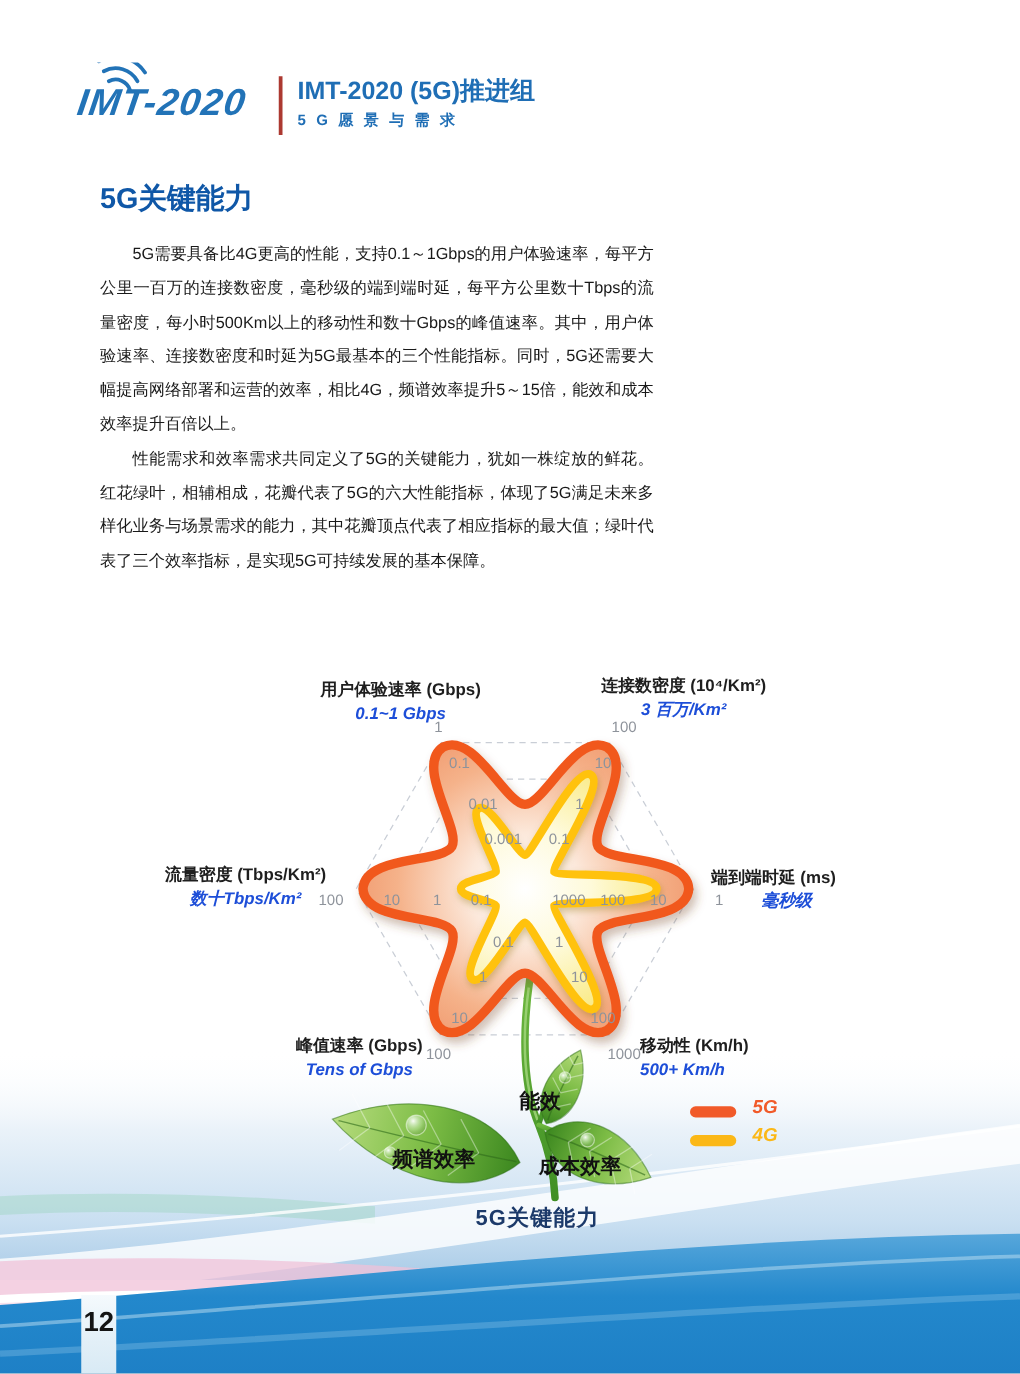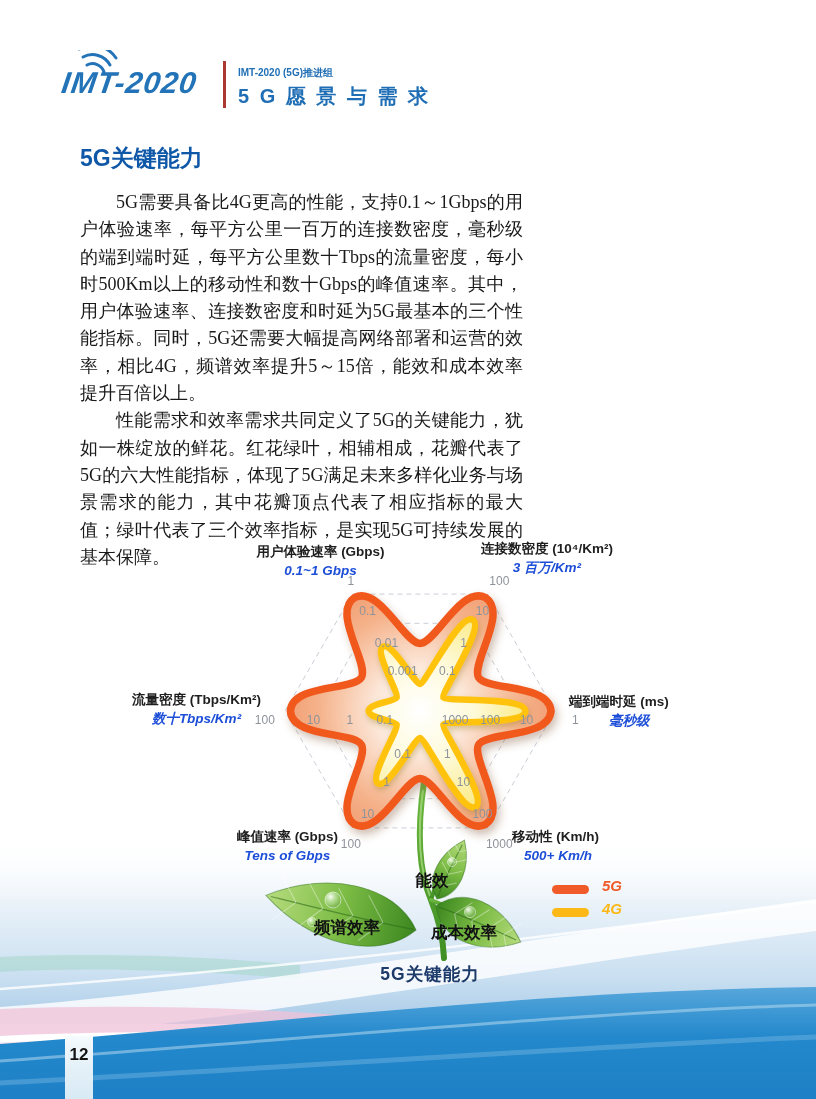--- a/index.html
+++ b/index.html
@@ -5,52 +5,52 @@
   html,body{margin:0;padding:0;background:#9aa0a6;}
   .page{position:relative;width:816px;height:1099px;margin:0 auto;background:#ffffff;overflow:hidden;
         font-family:"Liberation Sans","DejaVu Sans",sans-serif;}
 
   
   .logo-arcs{position:absolute;left:74px;top:50px;}
   .logo-text{position:absolute;left:62px;top:66px;font-style:italic;font-weight:800;font-size:30px;
              letter-spacing:1px;color:#2273B7;transform:skewX(-8deg);font-family:"Liberation Sans",sans-serif;}
   .hdr-divider{position:absolute;left:223px;top:61px;width:3px;height:47px;background:#AC3931;}
   .org{position:absolute;left:238px;top:63px;color:#1F6EB5;font-weight:700;}
-  .org .l1{font-size:10px;line-height:20px;}
-  .org .l2{font-size:20px;line-height:20px;margin-top:3px;letter-spacing:2.5px;}
+  .org .l1{font-size:20px;line-height:20px;}
+  .org .l2{font-size:12px;line-height:20px;margin-top:3px;letter-spacing:2.5px;}
 
   
   .sec-title{position:absolute;left:80px;top:143px;margin:0;font-size:23px;font-weight:800;color:#0F57A7;}
 
   .bodytext{position:absolute;left:80px;top:189px;width:443px;
-            font-family:Liberation Serif, serif;
-            font-size:18px;line-height:27.3px;color:#191919;text-align:justify;}
+            font-family:Liberation Sans, sans-serif;
+            font-size:13px;line-height:27.3px;color:#191919;text-align:justify;}
   .bodytext p{margin:0;text-indent:2em;}
 
   
   .axlab{position:absolute;font-weight:700;font-size:13.5px;line-height:17px;color:#1E1E1E;}
   .axlab .tgt{color:#1d4ed8;font-style:italic;margin-top:2px;font-size:13.5px;}
   .axlab.center{text-align:center;}
   .ax2 .tgt{margin-left:40px;}
-  .ax3 .tgt{margin-left:12px;}
+  .ax3 .tgt{}
 
   .legend{position:absolute;left:552px;top:871px;}
   .lrow{display:flex;align-items:flex-end;height:23px;}
   .lbar{width:37px;height:9px;border-radius:4.5px;background:#ccc;}
   .ltext{margin-left:13px;font-style:italic;font-weight:800;font-size:15px;}
 
   .caption{position:absolute;left:310px;top:962px;width:240px;text-align:center;
            font-weight:800;font-size:17.5px;color:#1C3A6A;letter-spacing:1px;}
 
   
   .wave{position:absolute;left:0;top:839px;width:816px;height:260px;}
   #chart-svg{position:absolute;left:0;top:0;width:816px;height:1099px;pointer-events:none;}
   .pagetab{position:absolute;left:65px;top:1036px;width:28px;height:63px;box-sizing:border-box;
            background:linear-gradient(180deg,#F5FAFD 0%,#E2EFF7 60%,#D8EAF5 100%);
-           text-align:center;padding-top:9px;font-weight:800;font-size:17px;color:#141414;}
+           text-align:center;padding-top:9px;font-weight:800;font-size:22px;color:#141414;}
 </style>
 </head>
 <body>
 
 <div class="page">
 
   <svg class="logo-arcs" width="52" height="26" viewBox="0 0 52 26">
     <path d="M30,22 A12,12 0 0 0 13,15" fill="none" stroke="#2273B7" stroke-width="3" stroke-linecap="round"></path>
     <path d="M36,15 A20,20 0 0 0 9,7" fill="none" stroke="#2273B7" stroke-width="3" stroke-linecap="round"></path>
     <path d="M42,8 A28,28 0 0 0 5,-1" fill="none" stroke="#2273B7" stroke-width="3" stroke-linecap="round"></path>

